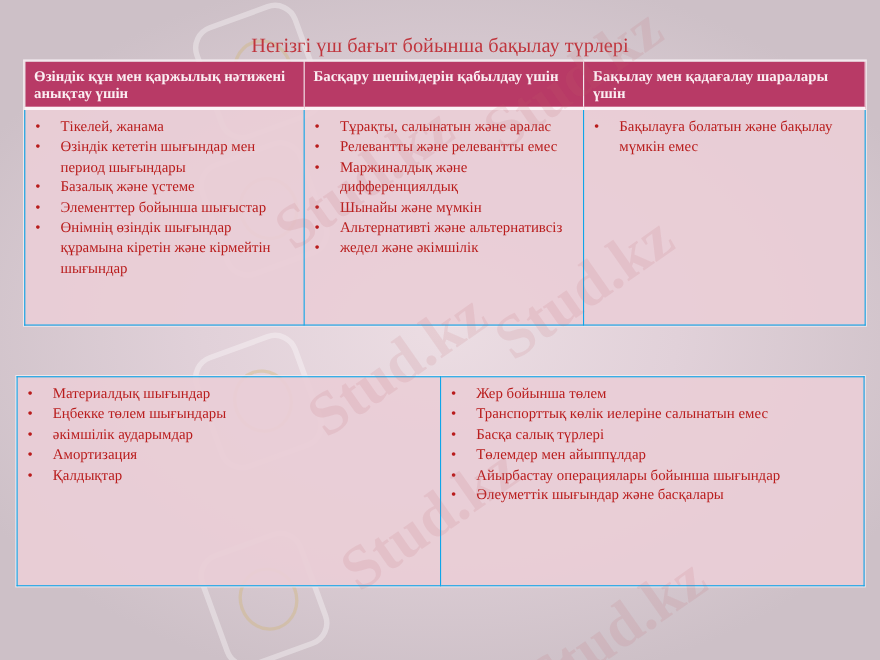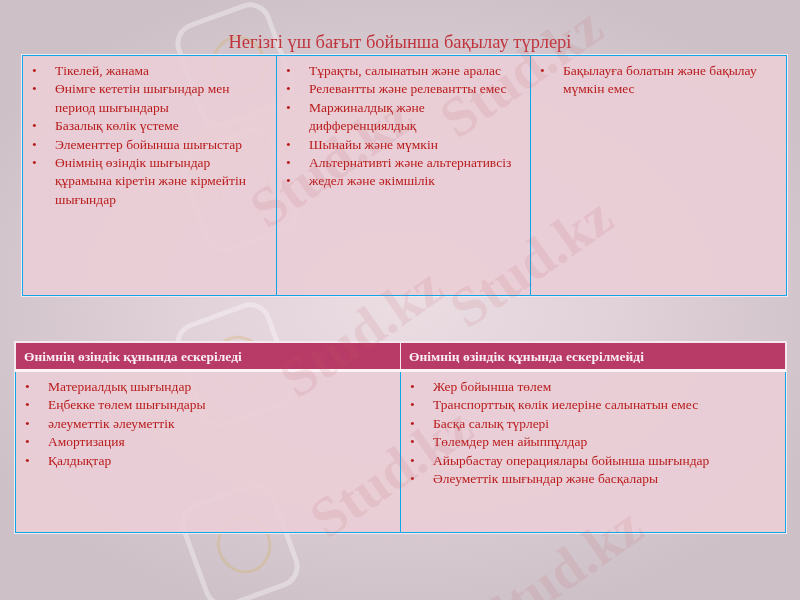--- a/index.html
+++ b/index.html
@@ -52,26 +52,31 @@
 
 <div class="title">Негізгі үш бағыт бойынша бақылау түрлері</div>
 
 <table class="grid" id="t1">
   <colgroup>
       <col style="width:254px">
       <col style="width:254px">
       <col style="width:256px">
     </colgroup>
   <tbody>
+      <tr>
+    <th>Өзіндік құн мен қаржылық нәтижені анықтау үшін</th>
+    <th>Басқару шешімдерін қабылдау үшін</th>
+    <th>Бақылау мен қадағалау шаралары үшін</th>
+  </tr>
   <tr>
     <td>
       <ul class="bul">
         <li>Тікелей, жанама</li>
-        <li>Өнімге кететін шығындар мен период шығындары</li>
-        <li>Базалық көлік үстеме</li>
+        <li>Өзіндік кететін шығындар мен период шығындары</li>
+        <li>Базалық және үстеме</li>
         <li>Элементтер бойынша шығыстар</li>
         <li>Өнімнің өзіндік шығындар құрамына кіретін және кірмейтін шығындар</li>
       </ul>
     </td>
     <td>
       <ul class="bul">
         <li>Тұрақты, салынатын және аралас</li>
         <li>Релевантты және релевантты емес</li>
         <li>Маржиналдық және дифференциялдық</li>
         <li>Шынайы және мүмкін</li>
@@ -87,30 +92,26 @@
   </tr>
 </tbody>
   </table>
 
 <table class="grid" id="t2">
   <colgroup>
       <col style="width:385px">
       <col style="width:385px">
     </colgroup>
   <tbody>
-      <tr>
-    <th>Өнімнің өзіндік құнында ескеріледі</th>
-    <th>Өнімнің өзіндік құнында ескерілмейді</th>
-  </tr>
   <tr>
     <td>
       <ul class="bul">
         <li>Материалдық шығындар</li>
         <li>Еңбекке төлем шығындары</li>
-        <li>әлеуметтік әлеуметтік</li>
+        <li>әкімшілік аударымдар</li>
         <li>Амортизация</li>
         <li>Қалдықтар</li>
       </ul>
     </td>
     <td>
       <ul class="bul">
         <li>Жер бойынша төлем</li>
         <li>Транспорттық көлік иелеріне салынатын емес</li>
         <li>Басқа салық түрлері</li>
         <li>Төлемдер мен айыппұлдар</li>

